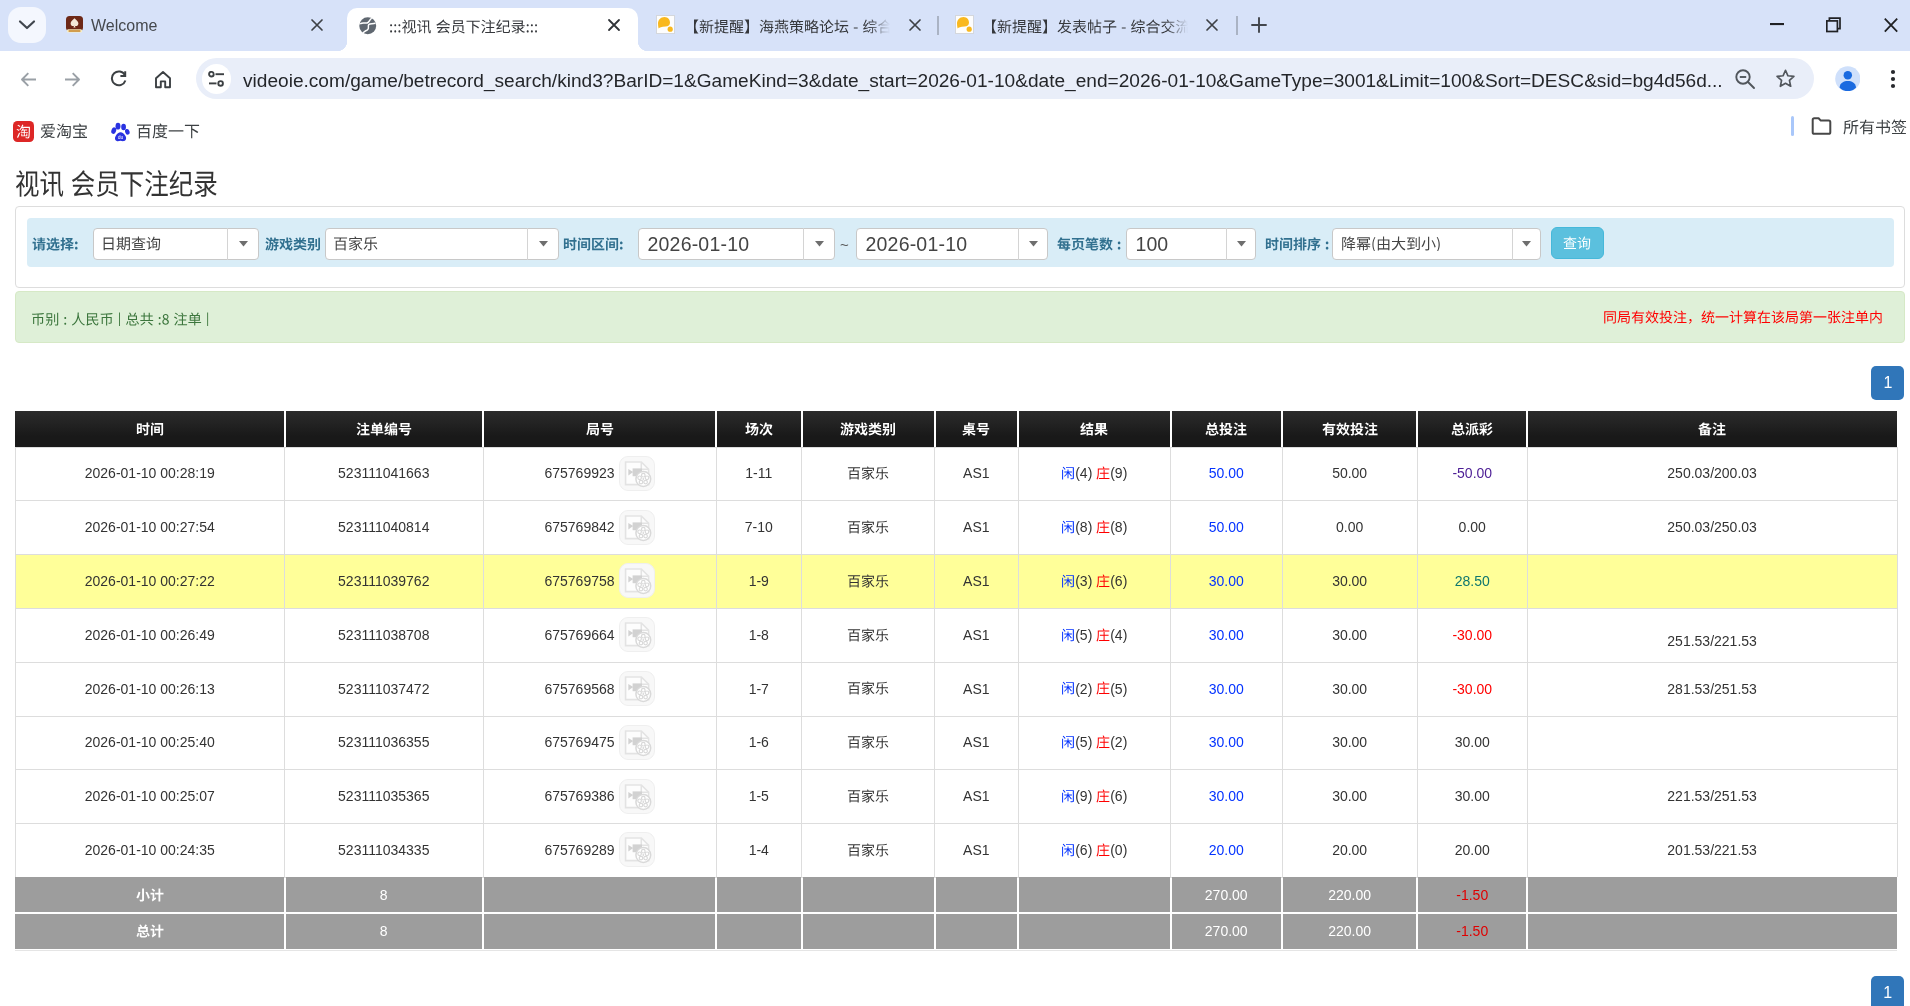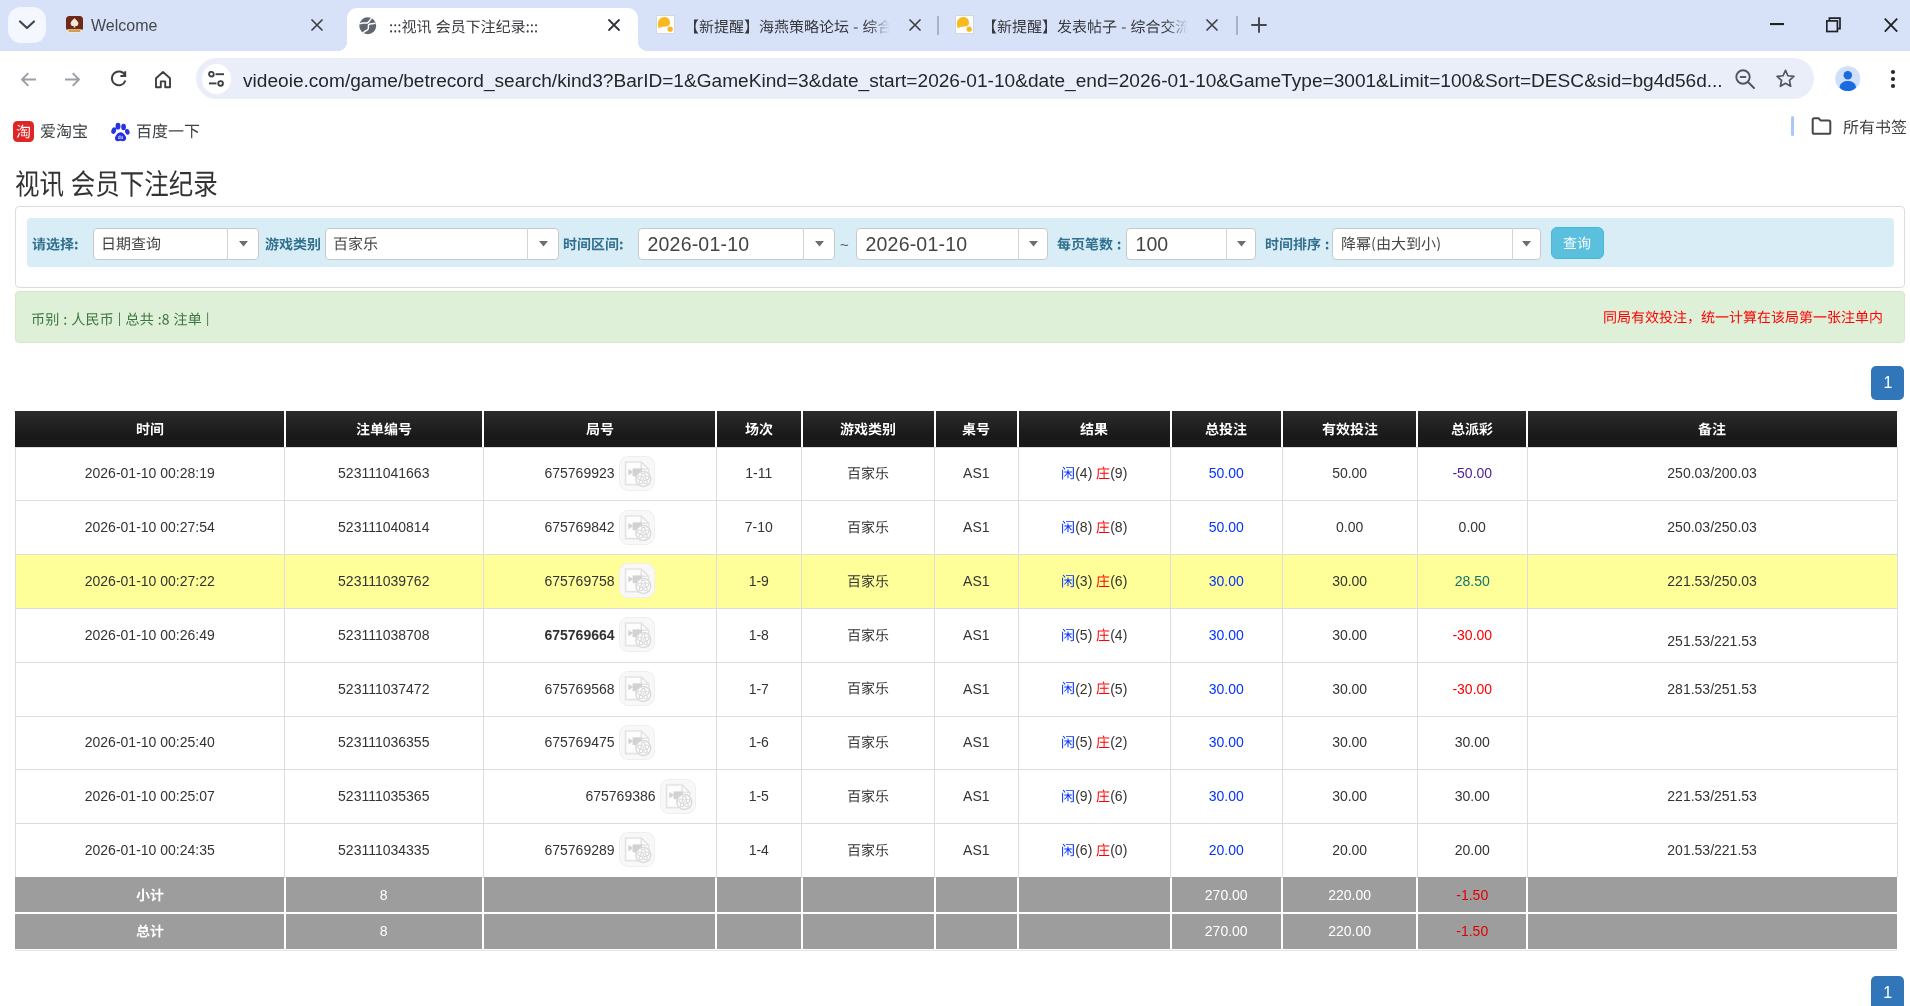--- a/index.html
+++ b/index.html
@@ -456,24 +456,23 @@
       </svg>
       <span>(6)</span>
     </div>
     <div class="cell" style="left:1155.5px;top:143.1px;width:111.5px;height:53.8px;">
       <span style="color:#0433ff">30.00</span>
     </div>
     <div class="cell" style="left:1267px;top:143.1px;width:135.29999999999995px;height:53.8px;">30.00</div>
     <div class="cell" style="left:1402.3px;top:143.1px;width:109.90000000000009px;height:53.8px;">
       <span style="color:#0f766e">28.50</span>
     </div>
-    <div class="cell" style="left:1512.2px;top:143.1px;width:369.79999999999995px;height:53.8px;">221.53/250.03</div>
     <div class="cell" style="left:0px;top:196.89999999999998px;width:269.5px;height:53.8px;">2026-01-10 00:26:49</div>
     <div class="cell" style="left:269.5px;top:196.89999999999998px;width:198.5px;height:53.8px;">523111038708</div>
-    <div class="cell" style="left:468px;top:196.89999999999998px;width:233px;height:53.8px;font-weight:bold;">
+    <div class="cell" style="left:468px;top:196.89999999999998px;width:233px;height:53.8px;">
       <span>675769664</span>
       <svg width="36" height="35" viewBox="0 0 36 35" style="margin-left:4px">
 <rect x="0.5" y="0.5" width="35" height="34" rx="8.5" fill="#f8f8f8" stroke="#efefef"></rect>
 <path d="M6.6 6 H22.3 L29.6 13.3 V28.6 H6.6 Z" fill="#fdfdfd" stroke="#e3e3e3" stroke-width="1.6"></path>
 <path d="M22.3 6 V13.3 H29.6" fill="none" stroke="#e3e3e3" stroke-width="1.6"></path>
 <path d="M9.3 12.9 L14.2 16.1 L9.3 19.4 Z" fill="#d2d2d2"></path>
 <rect x="13.6" y="12.4" width="9.4" height="7.8" fill="#d2d2d2"></rect>
 <circle cx="24.3" cy="23" r="7.4" fill="#fff" stroke="#d9d9d9" stroke-width="1.5"></circle>
 <circle cx="24.3" cy="19.2" r="1.8" fill="none" stroke="#d9d9d9" stroke-width="1.2"></circle>
 <circle cx="20.6" cy="21.8" r="1.8" fill="none" stroke="#d9d9d9" stroke-width="1.2"></circle>
@@ -501,20 +500,21 @@
       <span>(4)</span>
     </div>
     <div class="cell" style="left:1155.5px;top:196.89999999999998px;width:111.5px;height:53.8px;">
       <span style="color:#0433ff">30.00</span>
     </div>
     <div class="cell" style="left:1267px;top:196.89999999999998px;width:135.29999999999995px;height:53.8px;">30.00</div>
     <div class="cell" style="left:1402.3px;top:196.89999999999998px;width:109.90000000000009px;height:53.8px;">
       <span style="color:#f00">-30.00</span>
     </div>
     <div class="cell" style="left:1512.2px;top:203px;width:369.79999999999995px;height:53.8px;">251.53/221.53</div>
+    <div class="cell" style="left:0px;top:250.7px;width:269.5px;height:53.8px;">2026-01-10 00:26:13</div>
     <div class="cell" style="left:269.5px;top:250.7px;width:198.5px;height:53.8px;">523111037472</div>
     <div class="cell" style="left:468px;top:250.7px;width:233px;height:53.8px;">
       <span>675769568</span>
       <svg width="36" height="35" viewBox="0 0 36 35" style="margin-left:4px">
 <rect x="0.5" y="0.5" width="35" height="34" rx="8.5" fill="#f8f8f8" stroke="#efefef"></rect>
 <path d="M6.6 6 H22.3 L29.6 13.3 V28.6 H6.6 Z" fill="#fdfdfd" stroke="#e3e3e3" stroke-width="1.6"></path>
 <path d="M22.3 6 V13.3 H29.6" fill="none" stroke="#e3e3e3" stroke-width="1.6"></path>
 <path d="M9.3 12.9 L14.2 16.1 L9.3 19.4 Z" fill="#d2d2d2"></path>
 <rect x="13.6" y="12.4" width="9.4" height="7.8" fill="#d2d2d2"></rect>
 <circle cx="24.3" cy="23" r="7.4" fill="#fff" stroke="#d9d9d9" stroke-width="1.5"></circle>
@@ -589,21 +589,21 @@
     </div>
     <div class="cell" style="left:1155.5px;top:304.5px;width:111.5px;height:53.8px;">
       <span style="color:#0433ff">30.00</span>
     </div>
     <div class="cell" style="left:1267px;top:304.5px;width:135.29999999999995px;height:53.8px;">30.00</div>
     <div class="cell" style="left:1402.3px;top:304.5px;width:109.90000000000009px;height:53.8px;">
       <span style="color:#333">30.00</span>
     </div>
     <div class="cell" style="left:0px;top:358.29999999999995px;width:269.5px;height:53.8px;">2026-01-10 00:25:07</div>
     <div class="cell" style="left:269.5px;top:358.29999999999995px;width:198.5px;height:53.8px;">523111035365</div>
-    <div class="cell" style="left:468px;top:358.29999999999995px;width:233px;height:53.8px;margin-left:41px;">
+    <div class="cell" style="left:468px;top:358.29999999999995px;width:233px;height:53.8px;">
       <span>675769386</span>
       <svg width="36" height="35" viewBox="0 0 36 35" style="margin-left:4px">
 <rect x="0.5" y="0.5" width="35" height="34" rx="8.5" fill="#f8f8f8" stroke="#efefef"></rect>
 <path d="M6.6 6 H22.3 L29.6 13.3 V28.6 H6.6 Z" fill="#fdfdfd" stroke="#e3e3e3" stroke-width="1.6"></path>
 <path d="M22.3 6 V13.3 H29.6" fill="none" stroke="#e3e3e3" stroke-width="1.6"></path>
 <path d="M9.3 12.9 L14.2 16.1 L9.3 19.4 Z" fill="#d2d2d2"></path>
 <rect x="13.6" y="12.4" width="9.4" height="7.8" fill="#d2d2d2"></rect>
 <circle cx="24.3" cy="23" r="7.4" fill="#fff" stroke="#d9d9d9" stroke-width="1.5"></circle>
 <circle cx="24.3" cy="19.2" r="1.8" fill="none" stroke="#d9d9d9" stroke-width="1.2"></circle>
 <circle cx="20.6" cy="21.8" r="1.8" fill="none" stroke="#d9d9d9" stroke-width="1.2"></circle>

